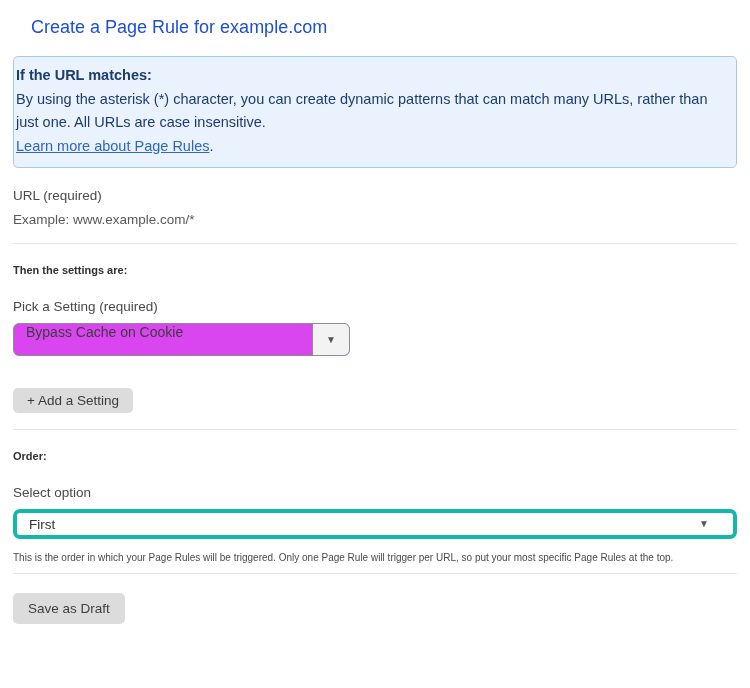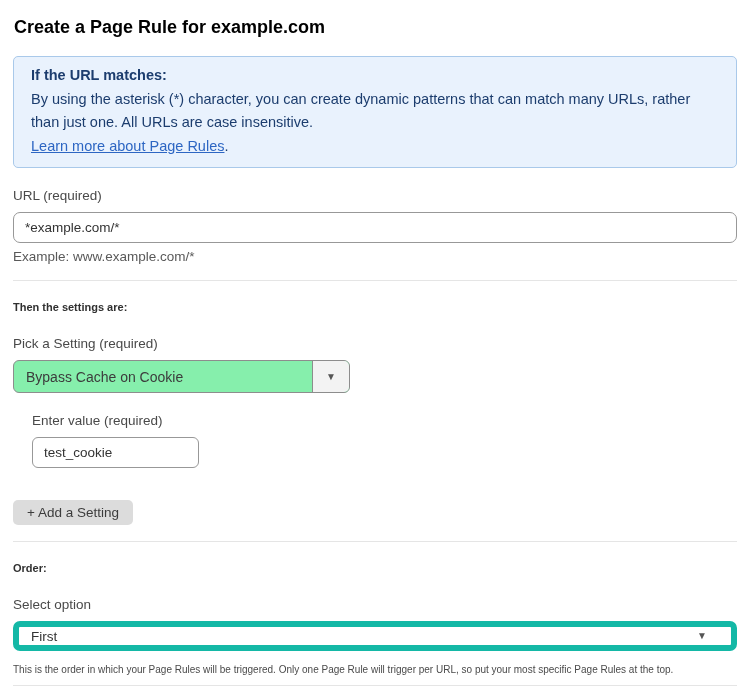--- a/index.html
+++ b/index.html
@@ -7,29 +7,29 @@
   body {
     width: 750px; height: 688px;
     background: #ffffff;
     font-family: "Liberation Sans", "DejaVu Sans", sans-serif;
     color: #333333;
     overflow: hidden;
   }
   .container { padding: 12px 13px 0 13px; }
 
   .page-title {
-    font-size: 18px; font-weight: bold; color: #000000;
-    margin: 4px 1px 18px 1px; line-height: 22px;
+    font-size: 18px; font-weight: normal; color: #1d4ed8;
+    margin: 4px 1px 18px 18px; line-height: 22px;
   }
 
   .info-box {
     background: #e9f2fd;
     border: 1px solid #a9c9ea;
     border-radius: 5px;
-    padding: 7px 17px 9px 17px;
+    padding: 7px 17px 9px 2px;
     color: #1c3d6e;
     font-size: 14.5px;
     line-height: 23.5px;
   }
   .info-heading { font-weight: bold; }
   .info-link { color: #2d66c3; text-decoration: underline; cursor: pointer; }
   .info-link-suffix { color: #1c3d6e; }
 
   .field-label { font-size: 13.5px; color: #494949; margin: 21px 0 9px 0; line-height: 14px; }
   .text-input {
@@ -47,22 +47,22 @@
 
   .section-heading { font-size: 11px; font-weight: bold; color: #303030; margin: 18px 0 0 0; line-height: 17px; }
 
   .settings-row { display: flex; align-items: flex-start; flex-direction: column; }
   .col-value { margin-left: 19px; margin-top: 7px; }
   .col-value .field-label { margin-top: 14px; }
 
   .select-box {
     width: 337px; height: 33px;
     border: 1px solid #8d8d8d; border-radius: 6px;
-    background: #86efac;
-    display: flex; align-items: center;
+    background: #d946ef;
+    display: flex; align-items: flex-start;
     overflow: hidden; cursor: pointer;
   }
   .select-box-text { flex: 1; padding-left: 12px; font-size: 14px; color: #3c3c3c; white-space: nowrap; }
   .select-arrow-seg {
     width: 37px; align-self: stretch;
     border-left: 1px solid #8d8d8d;
     background: #f3f3f3;
     display: flex; align-items: center; justify-content: center;
   }
   .arrow-glyph { font-size: 10px; color: #555555; line-height: 1; }
@@ -73,21 +73,21 @@
     margin-top: 32px;
     background: #dcdcdc; border: none; border-radius: 5px;
     padding: 0 14px; height: 25px;
     font-size: 13.5px; color: #3c3c3c; font-family: inherit;
     cursor: pointer;
   }
 
   .order-select {
     margin-top: 0;
     height: 30px; width: 100%;
-    border: 6px solid #14b8a6; border-radius: 7px;
+    border: 4px solid #14b8a6; border-radius: 7px;
     background: #fff;
     display: flex; align-items: center; justify-content: space-between;
     padding: 0 24px 0 12px;
     font-size: 13.5px; color: #333333;
     cursor: pointer;
   }
   .order-helper { font-size: 10px; color: #4a4a4a; line-height: 23px; margin-top: 7px; }
   .order-divider { margin-top: 4px; }
 
   .actions { display: flex; align-items: center; margin-top: 19px; }
@@ -107,54 +107,50 @@
 
   <h1 class="page-title">Create a Page Rule for example.com</h1>
 
   <div class="info-box">
     <div class="info-heading">If the URL matches:</div>
     <div class="info-body">By using the asterisk (*) character, you can create dynamic patterns that can match many URLs, rather than just one. All URLs are case insensitive.</div>
     <div><a class="info-link">Learn more about Page Rules</a><span class="info-link-suffix">.</span></div>
   </div>
 
   <div class="field-label">URL (required)</div>
-  <input class="text-input" type="text" value="*example.com/*" style="">
   <div class="helper-text">Example: www.example.com/*</div>
 
   <hr class="divider">
 
   <h2 class="section-heading">Then the settings are:</h2>
 
   <div class="settings-row">
     <div class="col-setting">
       <div class="field-label">Pick a Setting (required)</div>
       <div class="select-box">
         <span class="select-box-text">Bypass Cache on Cookie</span>
         <span class="select-arrow-seg">
           <span class="arrow-glyph">▼</span>
         </span>
       </div>
-    </div>
-    <div class="col-value">
-      <div class="field-label">Enter value (required)</div>
-      <input class="text-input value-input" type="text" value="test_cookie" style="">
     </div>
   </div>
 
   <button class="add-setting-btn">+ Add a Setting</button>
 
   <hr class="divider">
 
   <h2 class="section-heading">Order:</h2>
 
   <div class="field-label">Select option</div>
   <div class="order-select">
     <span>First</span>
     <span class="arrow-glyph">▼</span>
   </div>
   <div class="order-helper">This is the order in which your Page Rules will be triggered. Only one Page Rule will trigger per URL, so put your most specific Page Rules at the top.</div>
 
   <hr class="divider order-divider">
 
   <div class="actions">
+    <button class="btn btn-gray">Save as Draft</button>
   </div>
 
 </div>
 
 </body></html>

